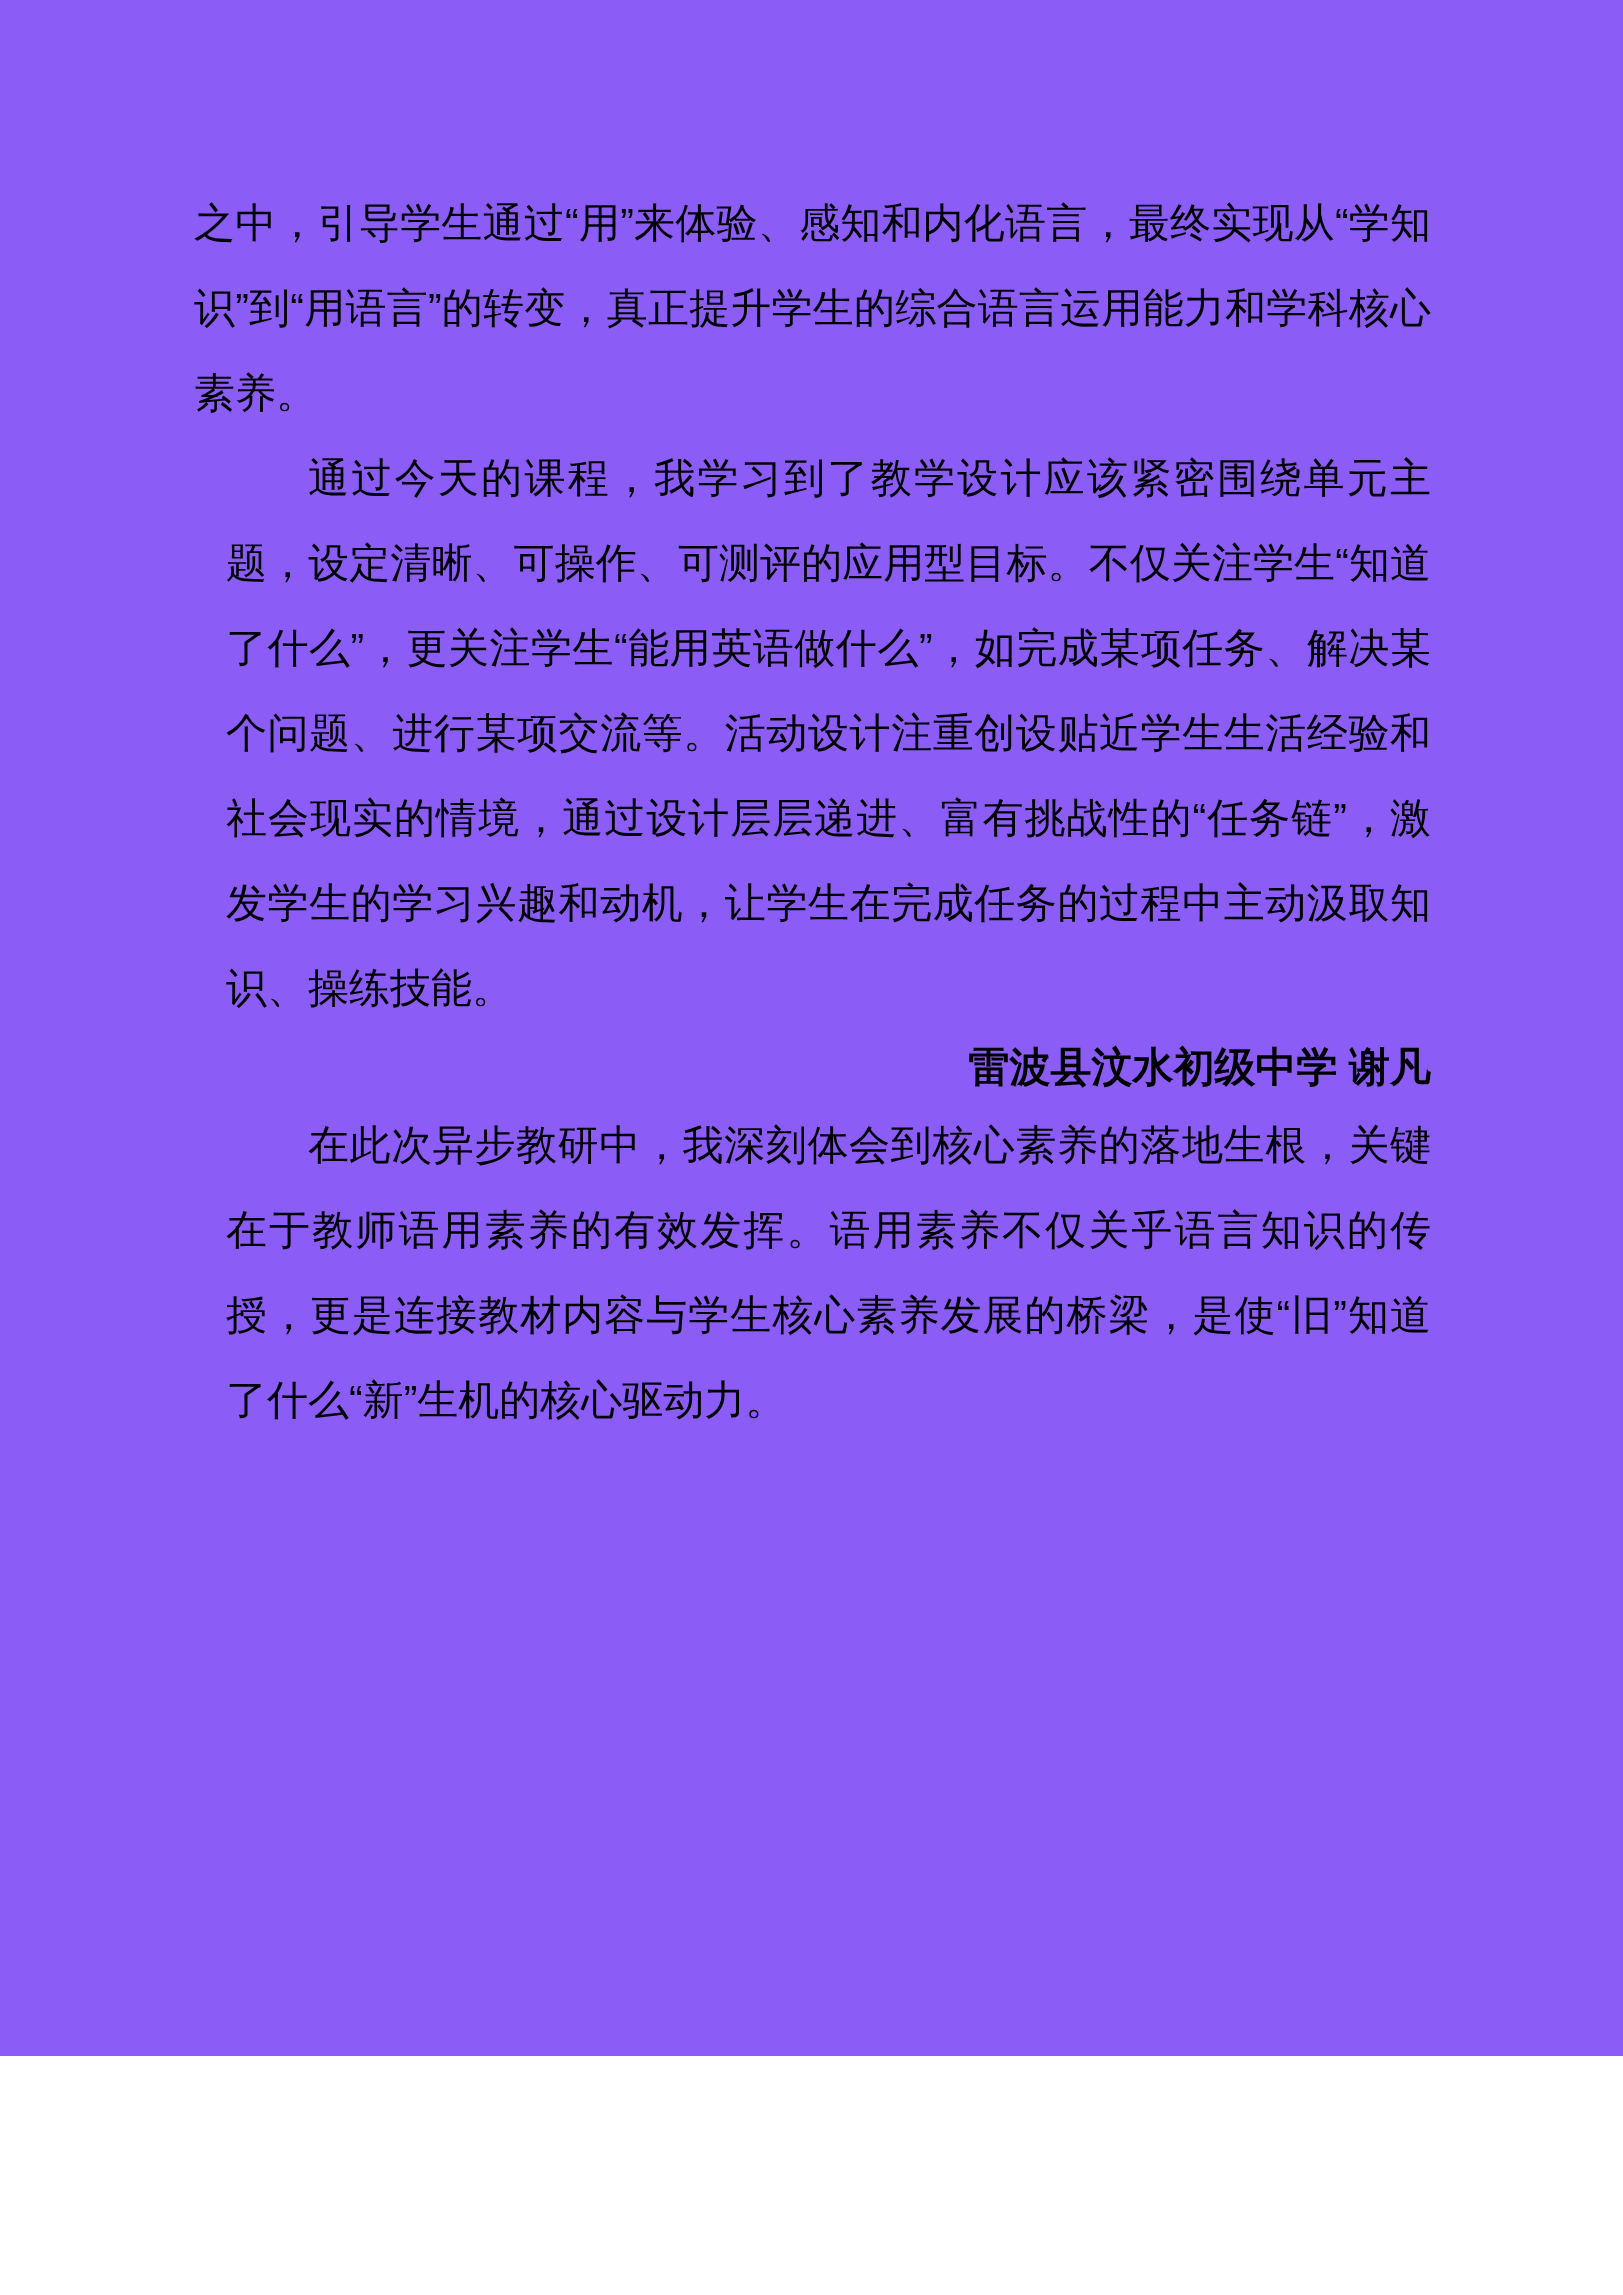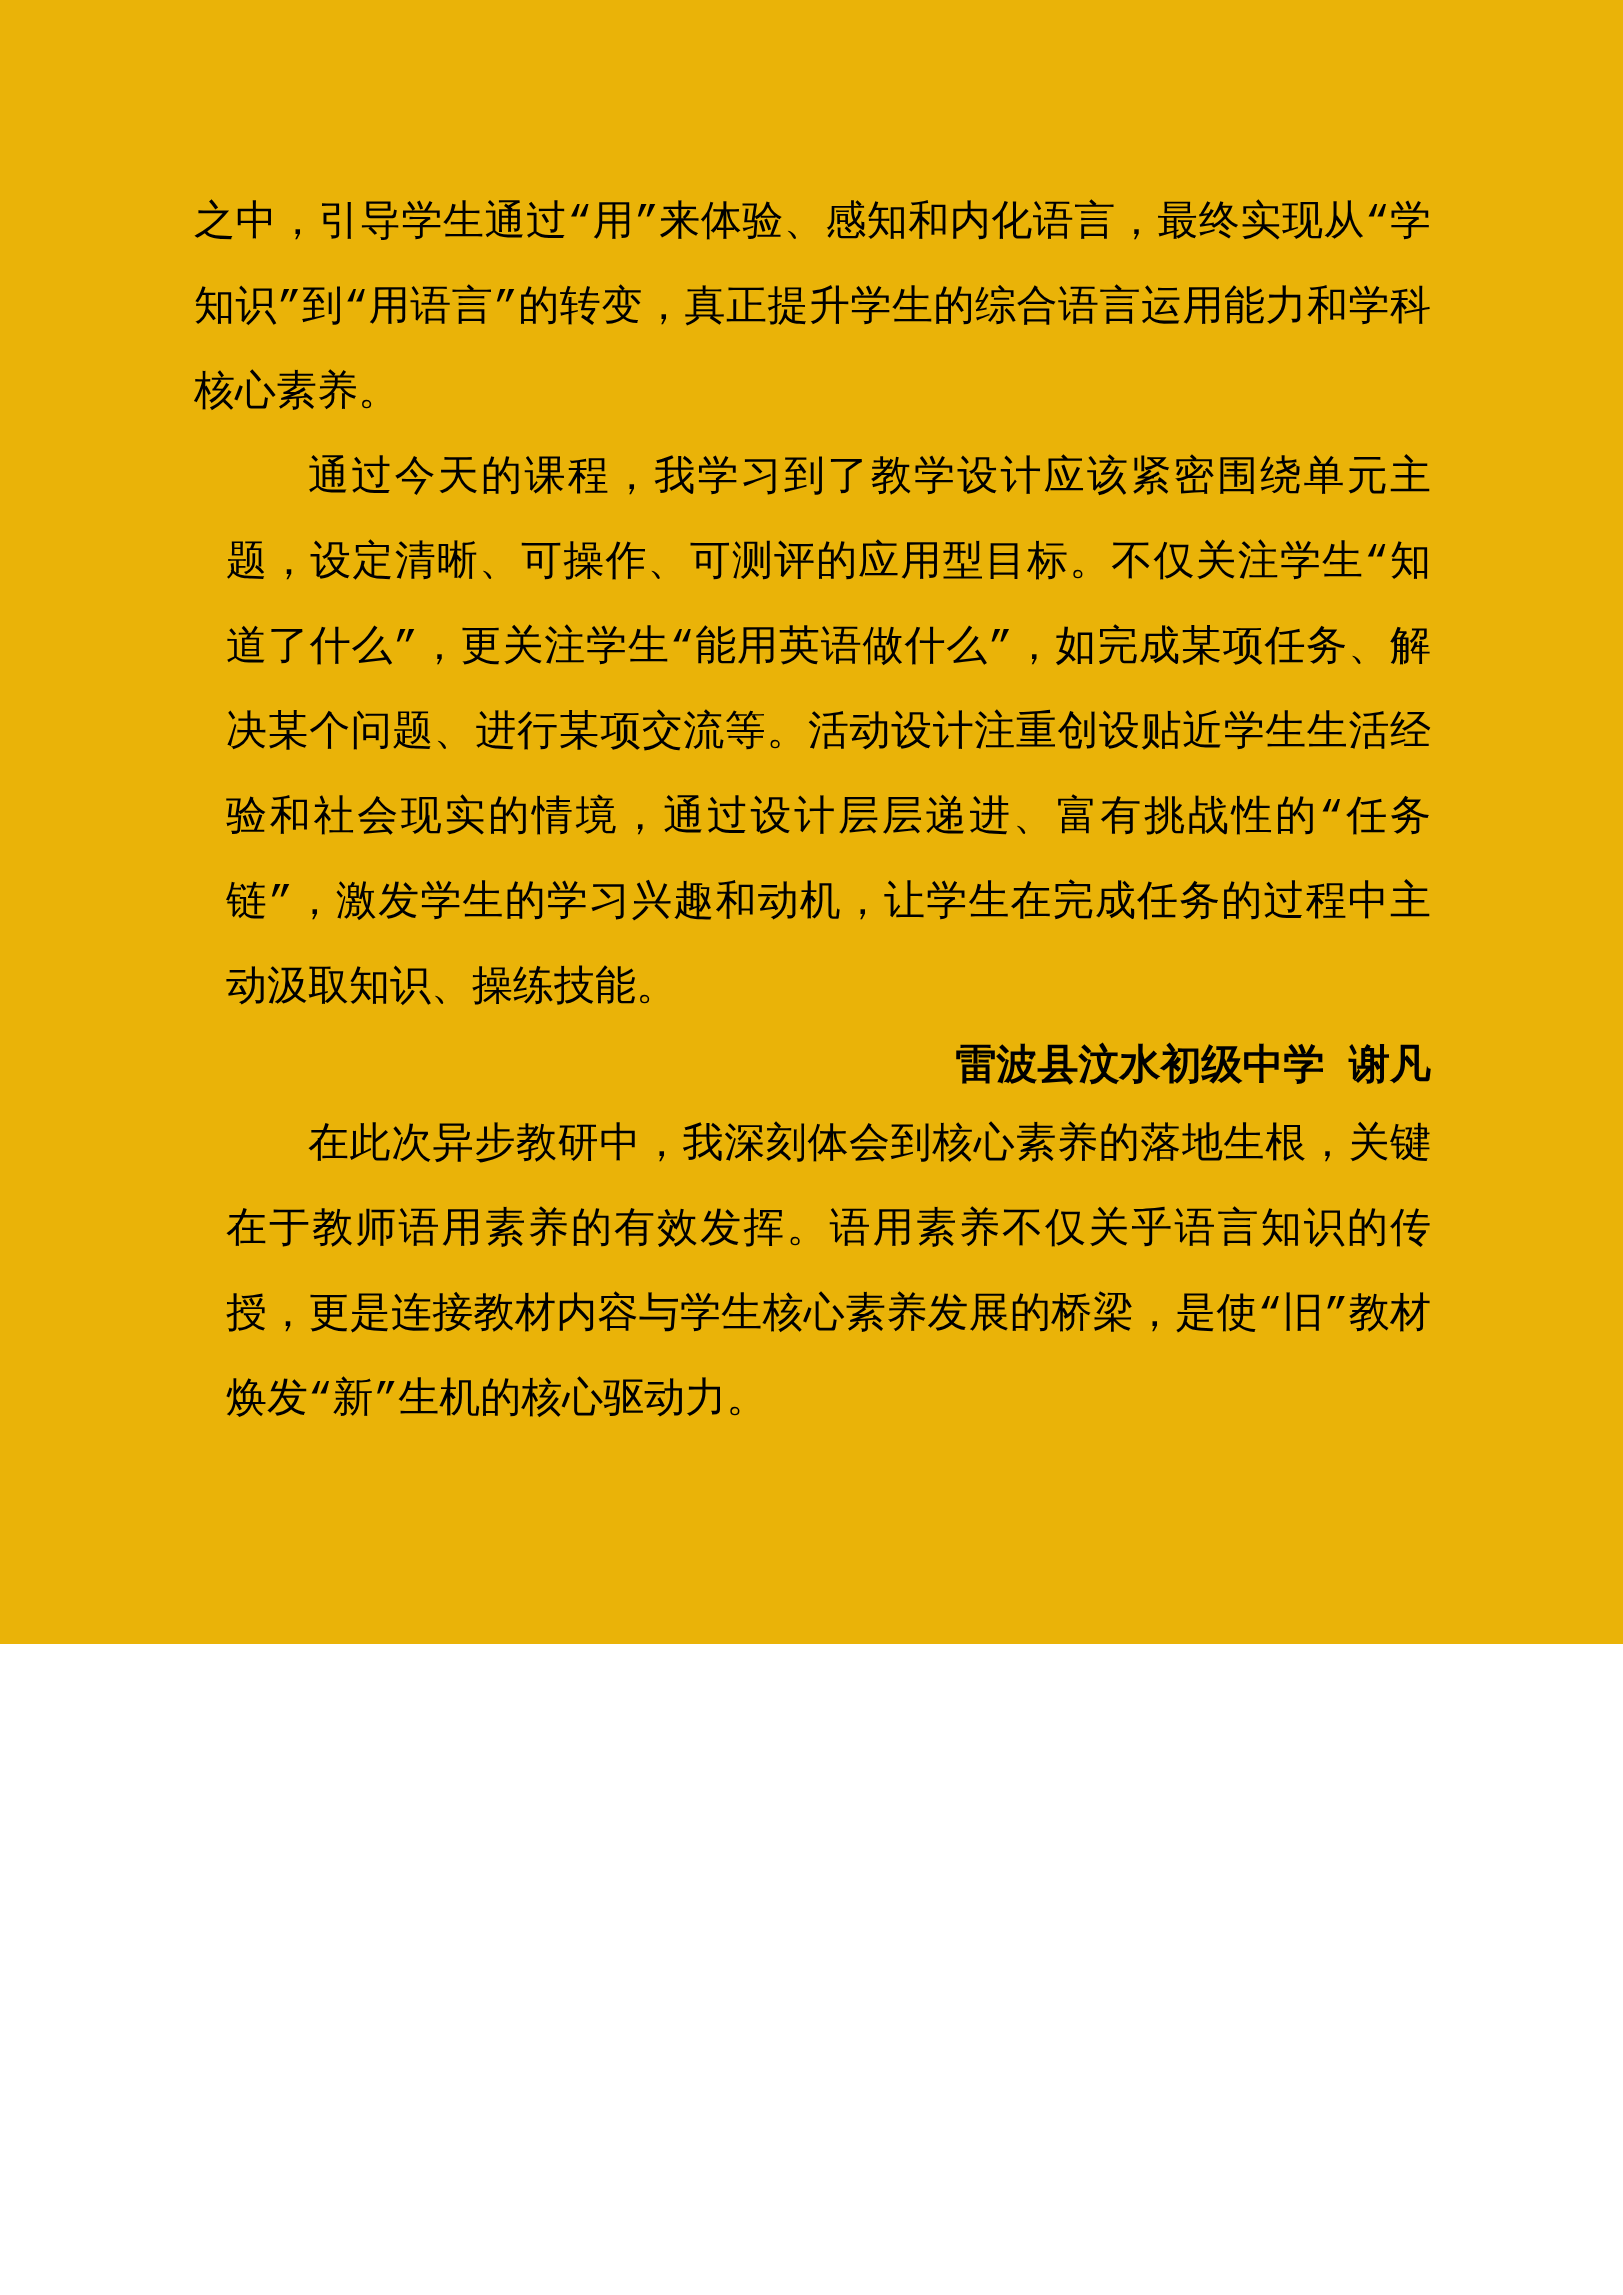--- a/index.html
+++ b/index.html
@@ -3,24 +3,24 @@
 <meta charset="utf-8">
 <style>
   html, body {
     margin: 0;
     padding: 0;
     background: #ffffff;
   }
   .page {
     position: relative;
     width: 1623px;
-    height: 1644px;
-    background: #eab308;
+    height: 2056px;
+    background: #8b5cf6;
     overflow: hidden;
-    font-family: Liberation Mono, monospace;
+    font-family: Liberation Sans, sans-serif;
   }
   .content {
     position: absolute;
     left: 194px;
     top: 181px;
     width: 1237px;
     color: #000000;
   }
   .para {
     margin: 0;
@@ -44,16 +44,16 @@
   }
 </style>
 </head>
 <body>
 
 <div class="page">
   <div class="content">
     <p class="para">之中，引导学生通过“用”来体验、感知和内化语言，最终实现从“学知识”到“用语言”的转变，真正提升学生的综合语言运用能力和学科核心素养。</p>
     <p class="para indent">通过今天的课程，我学习到了教学设计应该紧密围绕单元主题，设定清晰、可操作、可测评的应用型目标。不仅关注学生“知道了什么”，更关注学生“能用英语做什么”，如完成某项任务、解决某个问题、进行某项交流等。活动设计注重创设贴近学生生活经验和社会现实的情境，通过设计层层递进、富有挑战性的“任务链”，激发学生的学习兴趣和动机，让学生在完成任务的过程中主动汲取知识、操练技能。</p>
     <p class="para heading">雷波县汶水初级中学 谢凡</p>
-    <p class="para indent">在此次异步教研中，我深刻体会到核心素养的落地生根，关键在于教师语用素养的有效发挥。语用素养不仅关乎语言知识的传授，更是连接教材内容与学生核心素养发展的桥梁，是使“旧”教材焕发“新”生机的核心驱动力。</p>
+    <p class="para indent">在此次异步教研中，我深刻体会到核心素养的落地生根，关键在于教师语用素养的有效发挥。语用素养不仅关乎语言知识的传授，更是连接教材内容与学生核心素养发展的桥梁，是使“旧”知道了什么“新”生机的核心驱动力。</p>
   </div>
 </div>
 
 
 </body></html>

